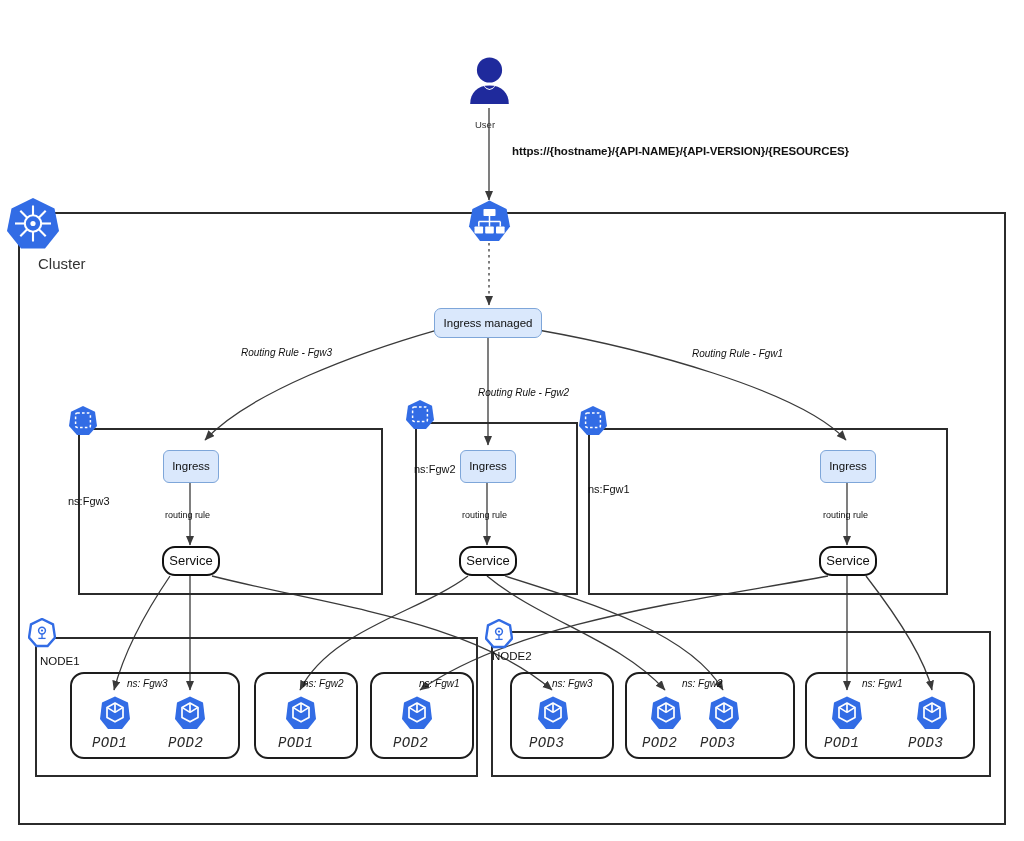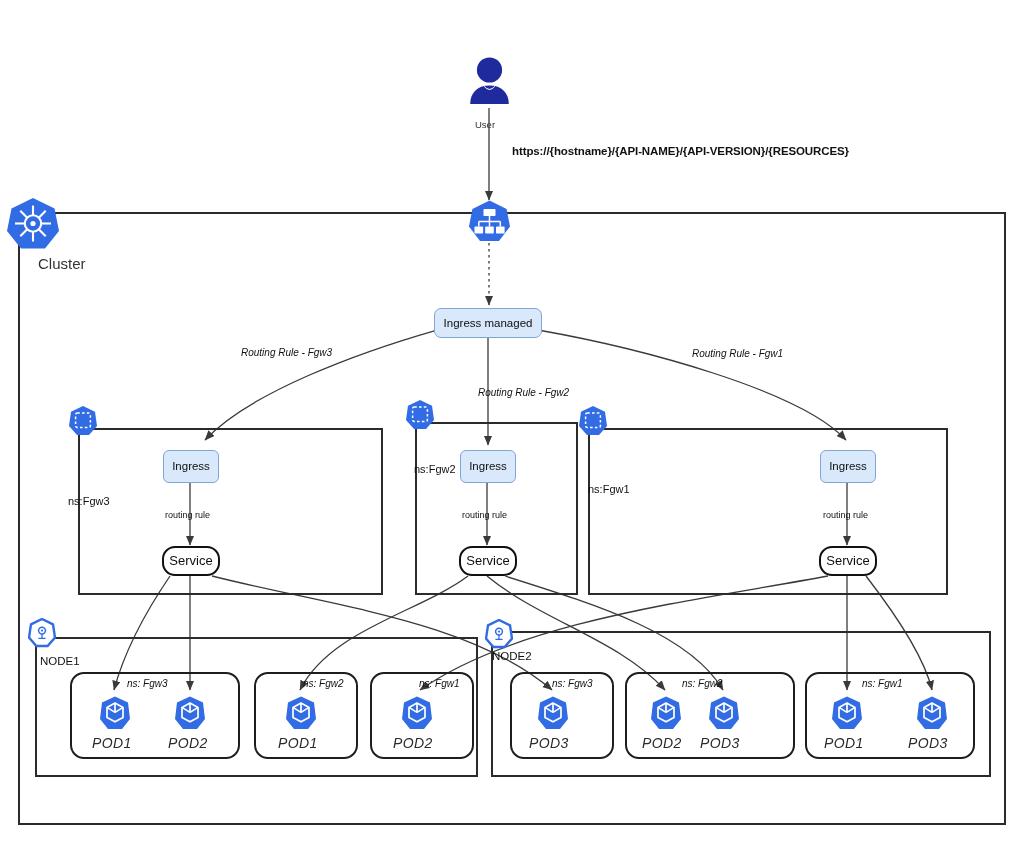--- a/index.html
+++ b/index.html
@@ -91,21 +91,21 @@
   .txt-small { font-size: 10px; font-style: italic; }
   .txt-tiny  { font-size: 9px; }
   .txt-ns    { font-size: 11px; margin-top: 40px; }
   .txt-node  { font-size: 11.5px; }
   .txt-user  { font-size: 9.5px; color: #333333; }
   .txt-cluster { font-size: 15px; color: #333333; }
   .txt-pod {
     font-size: 14px;
     font-style: italic;
     color: #2a2a2a;
-    font-family: Liberation Sans, sans-serif;
+    font-family: Liberation Mono, monospace;
     letter-spacing: 0.4px;
   }
 
   
   .icon { position: absolute; }
   .icon svg { display: block; }
 </style>
 </head>
 <body>
 

